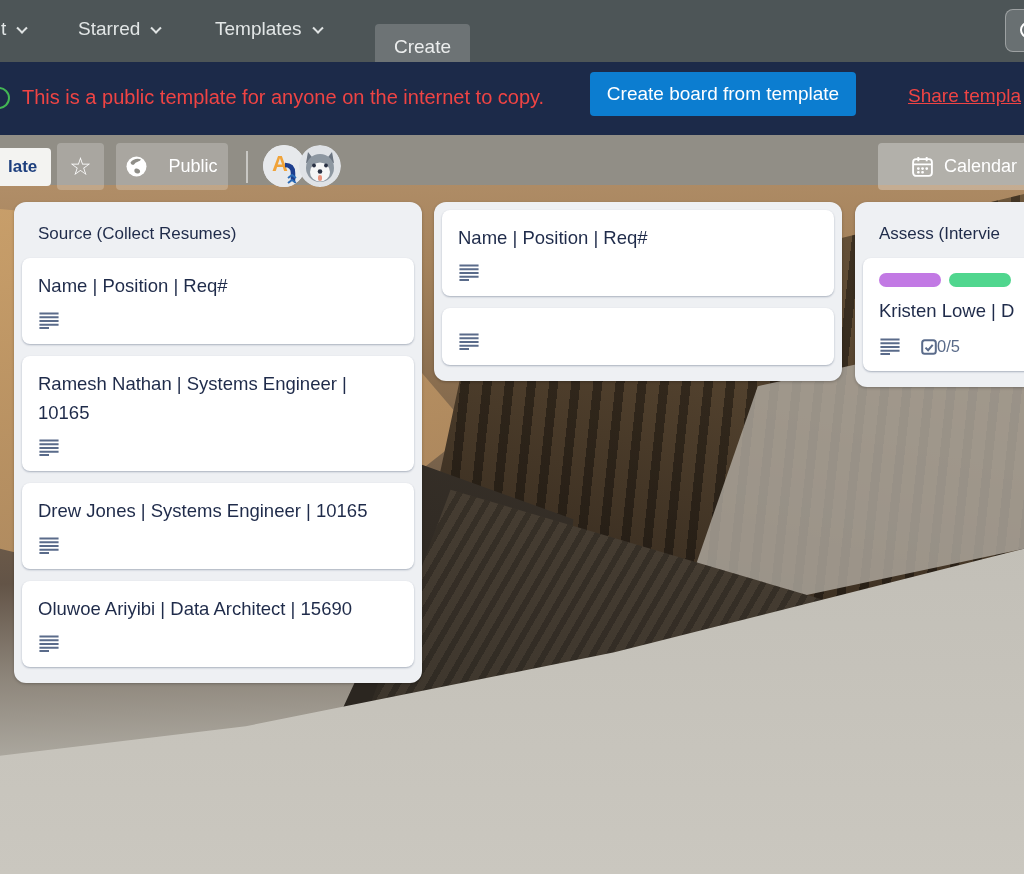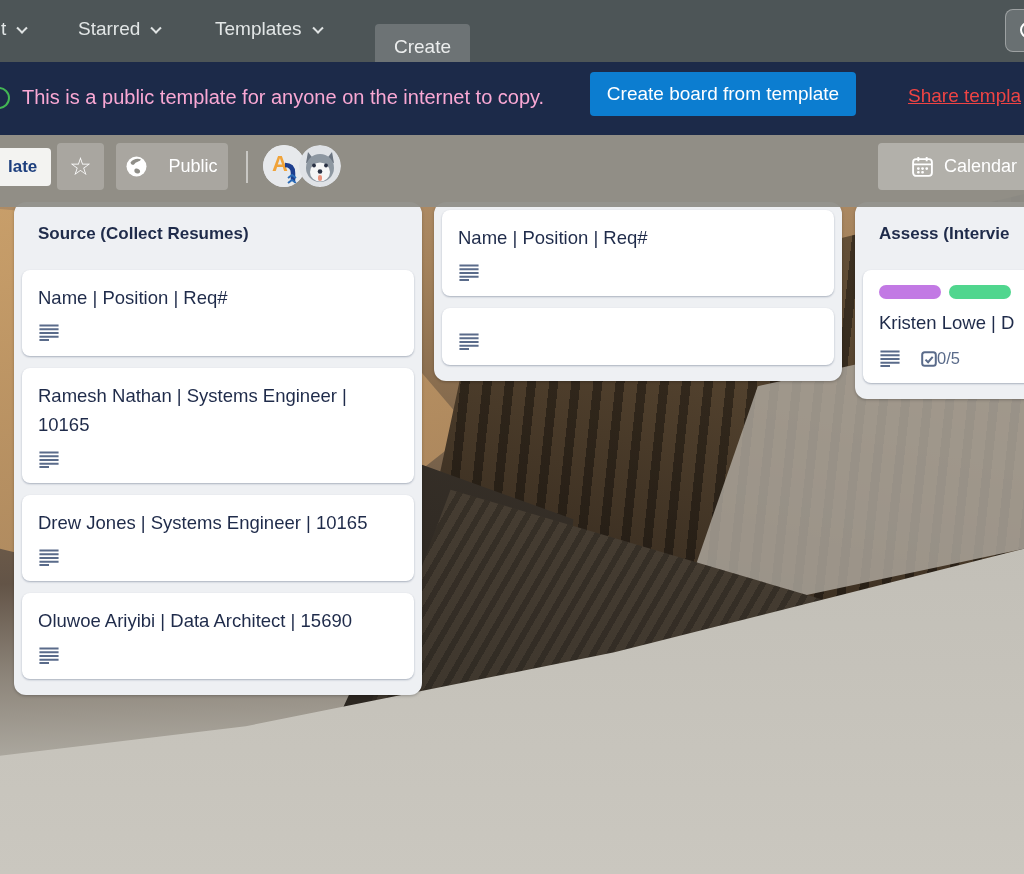--- a/index.html
+++ b/index.html
@@ -29,39 +29,39 @@
   
   .navbar{position:absolute;top:0;left:0;width:1024px;height:62px;background:var(--navbar-bg);z-index:10;}
   .nav-label{position:absolute;top:18px;color:#e2e6e6;font-size:19px;white-space:nowrap;cursor:pointer;}
   .chev{display:inline-block;width:8px;height:8px;border-right:2.2px solid #dfe3e3;border-bottom:2.2px solid #dfe3e3;transform:rotate(45deg) translate(-2px,-2px);margin-left:12px;}
   .create-btn{position:absolute;left:375px;top:8px;width:95px;height:45px;border-radius:4px;background:rgba(255,255,255,.18);color:#eceeee;font-size:19px;display:flex;align-items:center;justify-content:center;cursor:pointer;margin-top:16px;}
   .search-box{position:absolute;left:1005px;top:9px;width:70px;height:43px;border-radius:8px;background:rgba(255,255,255,.16);border:1px solid rgba(255,255,255,.35);display:flex;align-items:center;padding-left:12px;}
 
   
   .banner{position:absolute;top:62px;left:0;width:1024px;height:73px;background:var(--banner-bg);z-index:10;}
   .banner-globe{position:absolute;left:-12px;top:25px;width:22px;height:22px;border:2.5px solid #43b654;border-radius:50%;}
-  .banner-msg{position:absolute;left:22px;top:24px;font-size:20px;color:#f9a8d4;white-space:nowrap;}
+  .banner-msg{position:absolute;left:22px;top:24px;font-size:20px;color:#ef4444;white-space:nowrap;}
   .banner-cta{position:absolute;left:590px;top:10px;width:266px;height:44px;background:var(--accent-blue);border-radius:4px;color:#fff;font-size:19px;display:flex;align-items:center;justify-content:center;cursor:pointer;}
   .banner-share{position:absolute;left:908px;top:23px;font-size:19px;color:#ef4444;text-decoration:underline;white-space:nowrap;cursor:pointer;}
 
   
-  .header-bar{position:absolute;top:135px;left:0;width:1024px;height:72px;background:rgba(143,142,136,.95);z-index:8;text-align:center;}
+  .header-bar{position:absolute;top:135px;left:0;width:1024px;height:50px;background:rgba(143,142,136,.95);z-index:8;text-align:center;}
   .tmpl-badge{position:absolute;left:0;top:13px;height:38px;line-height:38px;padding:0 14px 0 8px;background:#f3f3f1;border-radius:0 4px 4px 0;font-weight:700;font-size:17px;color:#1d3f7e;}
   .hdr-btn{position:absolute;top:8px;height:47px;border-radius:4px;background:rgba(255,255,255,.22);display:flex;align-items:center;justify-content:center;color:#fff;cursor:pointer;}
   .star-btn{left:57px;width:47px;font-size:25px;color:#fff;}
   .public-btn{left:116px;width:112px;font-size:18px;gap:21px;}
   .hdr-divider{position:absolute;left:246px;top:16px;width:2px;height:32px;background:rgba(255,255,255,.5);}
   .avatar{position:absolute;top:10px;width:42px;height:42px;border-radius:50%;overflow:hidden;cursor:pointer;}
   .avatar svg{display:block;width:100%;height:100%;}
   .calendar-btn{left:878px;width:172px;font-size:18px;gap:10px;background:rgba(255,255,255,.3);}
 
   
   #lists{position:absolute;top:202px;left:0;width:1024px;z-index:6;}
   .list{position:absolute;top:0;width:408px;background:var(--list-bg);border-radius:12px;padding:8px 0 4px;box-shadow:0 1px 3px rgba(0,0,0,.25);}
-  .list-title{padding:14px 24px 26px;font-size:17px;font-weight:700;color:var(--title-navy);cursor:pointer;}
+  .list-title{padding:14px 24px 14px;font-size:17px;font-weight:400;color:var(--title-navy);cursor:pointer;}
   .card{margin:0 8px 12px;background:var(--card-bg);border-radius:8px;box-shadow:0 1px 2px rgba(9,30,66,.3);padding:13px 16px 15px;cursor:pointer;}
   .card-title{font-size:18.5px;line-height:29px;color:var(--title-navy);}
   .labels{display:flex;gap:8px;margin:2px 0 9px;}
   .pill{width:62px;height:14px;border-radius:7px;}
   .badges{display:flex;align-items:center;gap:20px;margin-top:12px;min-height:17px;}
   .check-badge{display:inline-flex;align-items:center;gap:0;color:var(--icon-slate);font-size:16.5px;}
 </style>
 </head>
 <body>
 

